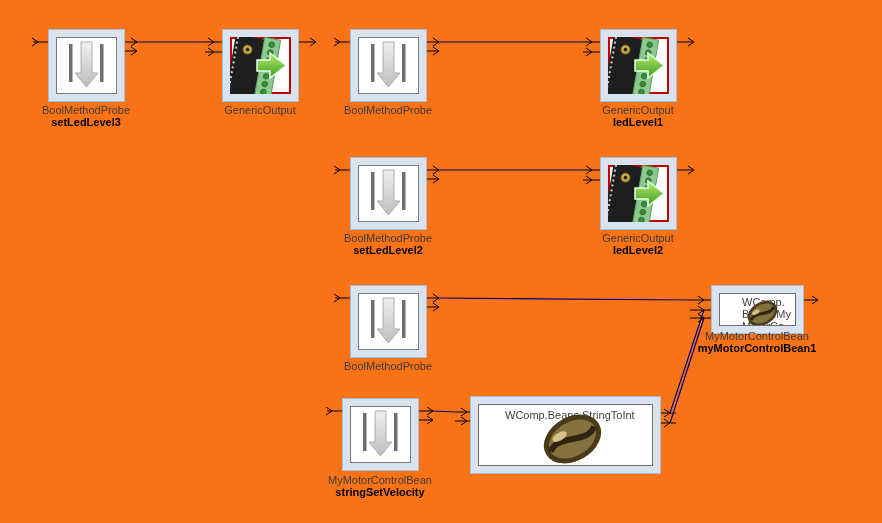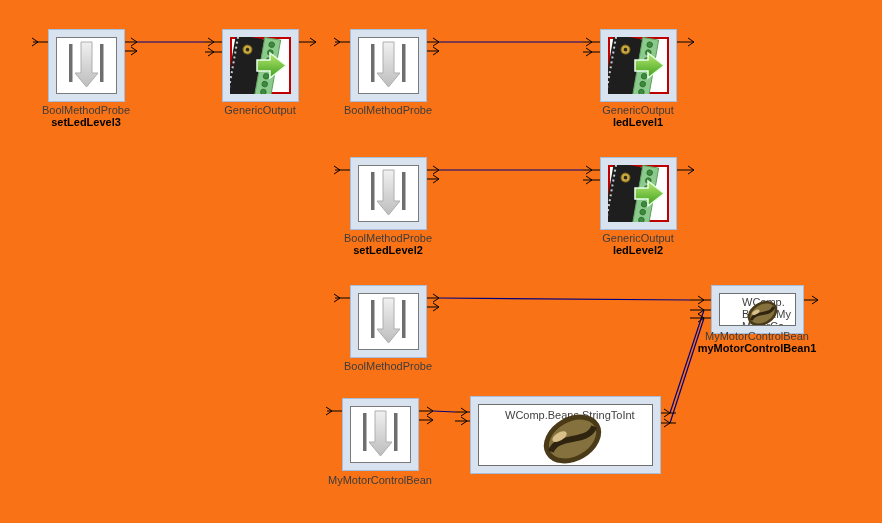--- a/index.html
+++ b/index.html
@@ -203,20 +203,21 @@
 
   <div class="node" style="left:342px;top:398px;width:77px;height:73px">
     <div class="inner">
       <svg viewBox="0 0 61 57" preserveAspectRatio="none">
           <use href="#probeIcon"></use>
         </svg>
     </div>
   </div>
   <div class="label" style="left:300px;top:474px">
     <div class="ltype">MyMotorControlBean</div>
+    <div class="lname">stringSetVelocity</div>
   </div>
 
   <div class="node" style="left:470px;top:396px;width:191px;height:78px">
     <div class="inner bean-inner" style="padding:4px 4px 0 26px">
       <svg class="bean-glyph" style="left:7px;top:4px" viewBox="0 0 14 12">
           <use href="#beanIcon"></use>
         </svg>
       <div class="bean-text">WComp.Beans.StringToInt</div>
     </div>
   </div>

